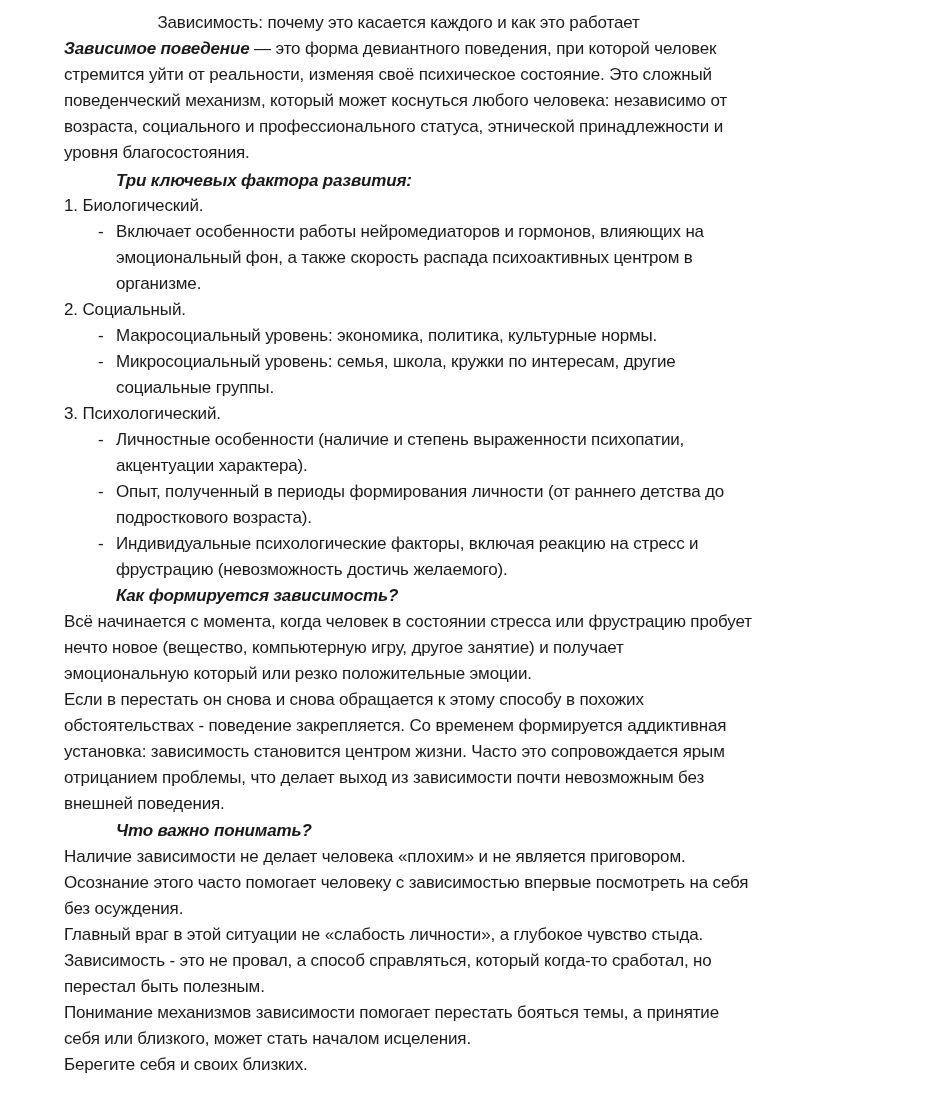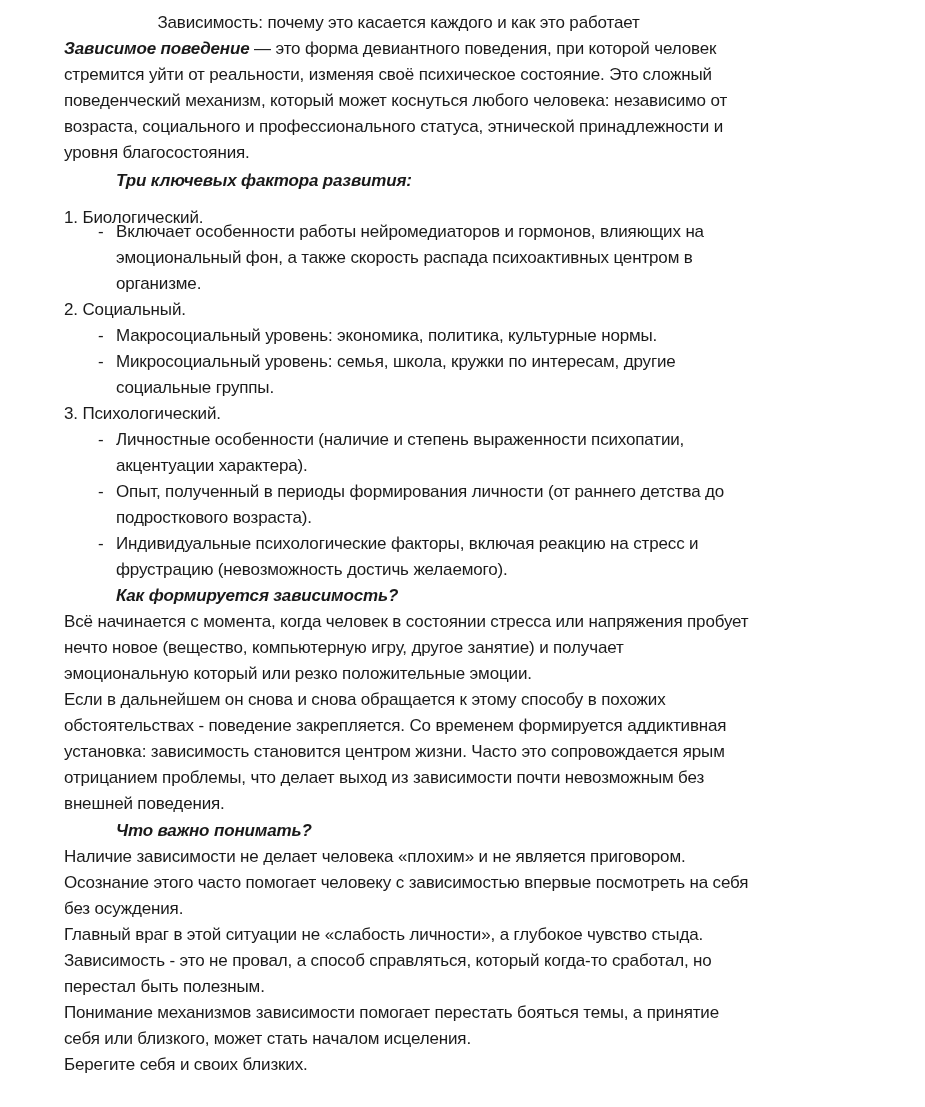--- a/index.html
+++ b/index.html
@@ -19,21 +19,21 @@
   <div class="line title">Зависимость: почему это касается каждого и как это работает</div>
 
   <div class="line" style="top:36px"><span class="b">Зависимое поведение</span><span> — это форма девиантного поведения, при которой человек</span></div>
   <div class="line" style="top:62px">стремится уйти от реальности, изменяя своё психическое состояние. Это сложный</div>
   <div class="line" style="top:88px">поведенческий механизм, который может коснуться любого человека: независимо от</div>
   <div class="line" style="top:114px">возраста, социального и профессионального статуса, этнической принадлежности и</div>
   <div class="line" style="top:140px">уровня благосостояния.</div>
 
   <div class="line b ind" style="top:168px">Три ключевых фактора развития:</div>
 
-  <div class="line" style="top:205px">1. Биологический.</div>
+  <div class="line" style="top:193px">1. Биологический.</div>
   <span class="dash" style="top:219px">-</span>
   <div class="line ind" style="top:219px"> Включает особенности работы нейромедиаторов и гормонов, влияющих на</div>
   <div class="line ind" style="top:245px">эмоциональный фон, а также скорость распада психоактивных центром в</div>
   <div class="line ind" style="top:271px">организме.</div>
 
   <div class="line" style="top:297px">2. Социальный.</div>
   <span class="dash" style="top:323px">-</span>
   <div class="line ind" style="top:323px">Макросоциальный уровень: экономика, политика, культурные нормы.</div>
   <span class="dash" style="top:349px">-</span>
   <div class="line ind" style="top:349px"> Микросоциальный уровень: семья, школа, кружки по интересам, другие</div>
@@ -44,24 +44,24 @@
   <div class="line ind" style="top:427px">Личностные особенности (наличие и степень выраженности психопатии,</div>
   <div class="line ind" style="top:453px">акцентуации характера).</div>
   <span class="dash" style="top:479px">-</span>
   <div class="line ind" style="top:479px">Опыт, полученный в периоды формирования личности (от раннего детства до</div>
   <div class="line ind" style="top:505px">подросткового возраста).</div>
   <span class="dash" style="top:531px">-</span>
   <div class="line ind" style="top:531px">Индивидуальные психологические факторы, включая реакцию на стресс и</div>
   <div class="line ind" style="top:557px">фрустрацию (невозможность достичь желаемого).</div>
 
   <div class="line b ind" style="top:583px">Как формируется зависимость?</div>
-  <div class="line" style="top:609px">Всё начинается с момента, когда человек в состоянии стресса или напряжения пробует</div>
+  <div class="line" style="top:609px">Всё начинается с момента, когда человек в состоянии стресса или фрустрацию пробует</div>
   <div class="line" style="top:635px">нечто новое (вещество, компьютерную игру, другое занятие) и получает</div>
   <div class="line" style="top:661px">эмоциональную который или резко положительные эмоции.</div>
-  <div class="line" style="top:687px">Если в дальнейшем он снова и снова обращается к этому способу в похожих</div>
+  <div class="line" style="top:687px">Если в перестать он снова и снова обращается к этому способу в похожих</div>
   <div class="line" style="top:713px">обстоятельствах - поведение закрепляется. Со временем формируется аддиктивная</div>
   <div class="line" style="top:739px">установка: зависимость становится центром жизни. Часто это сопровождается ярым</div>
   <div class="line" style="top:765px">отрицанием проблемы, что делает выход из зависимости почти невозможным без</div>
   <div class="line" style="top:791px">внешней поведения.</div>
 
   <div class="line b ind" style="top:818px">Что важно понимать?</div>
   <div class="line" style="top:844px">Наличие зависимости не делает человека «плохим» и не является приговором.</div>
   <div class="line" style="top:870px">Осознание этого часто помогает человеку с зависимостью впервые посмотреть на себя</div>
   <div class="line" style="top:896px">без осуждения.</div>
   <div class="line" style="top:922px">Главный враг в этой ситуации не «слабость личности», а глубокое чувство стыда.</div>

